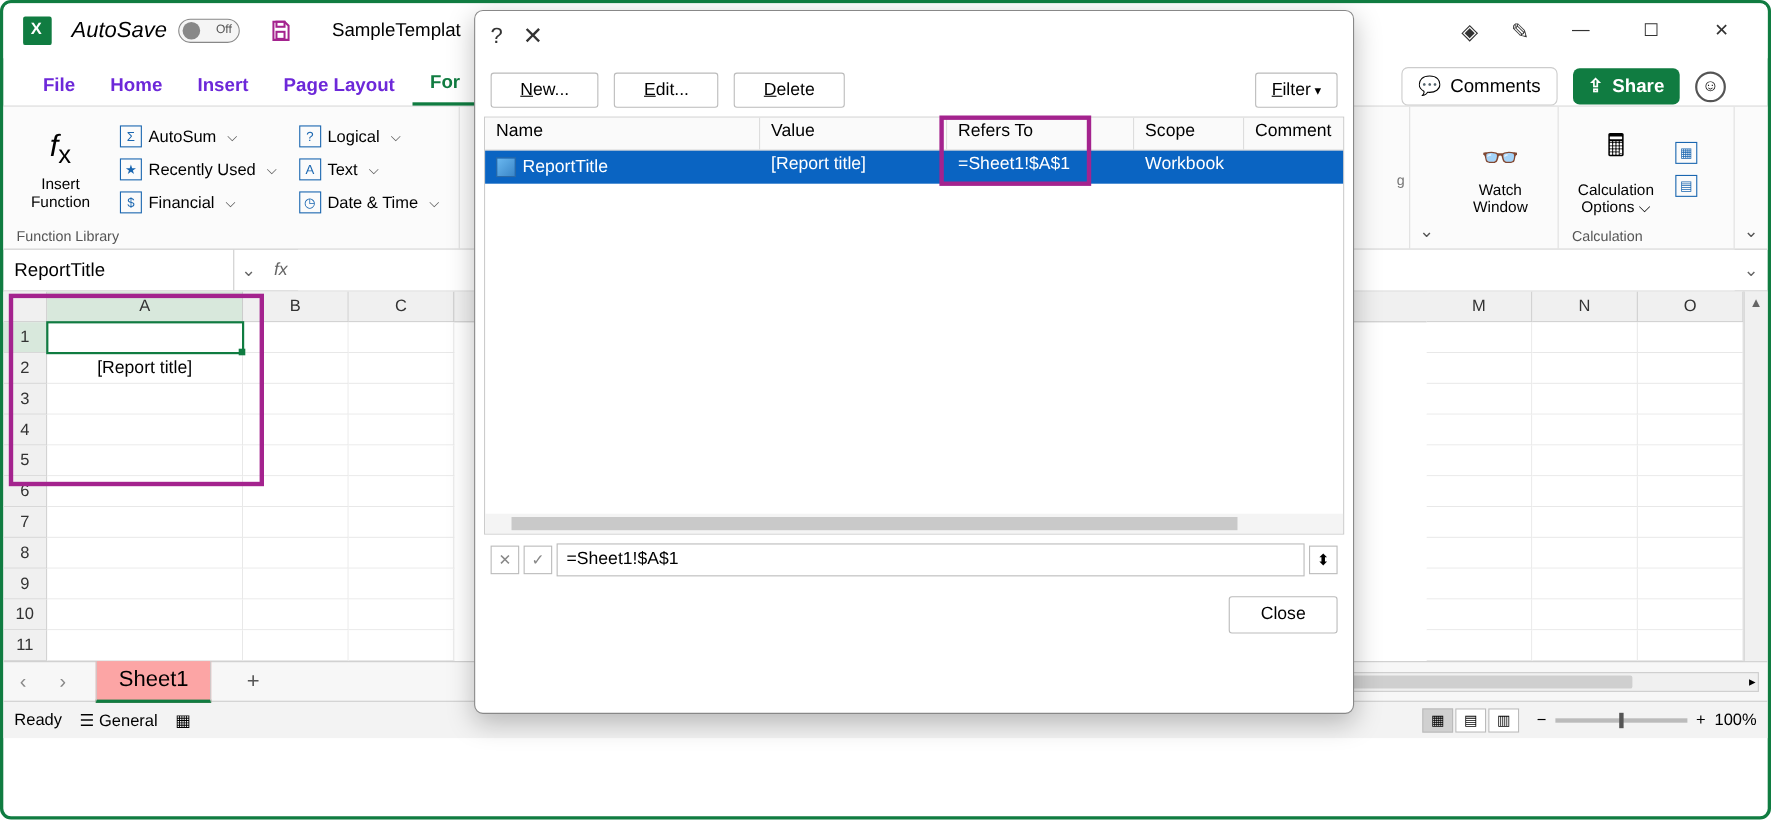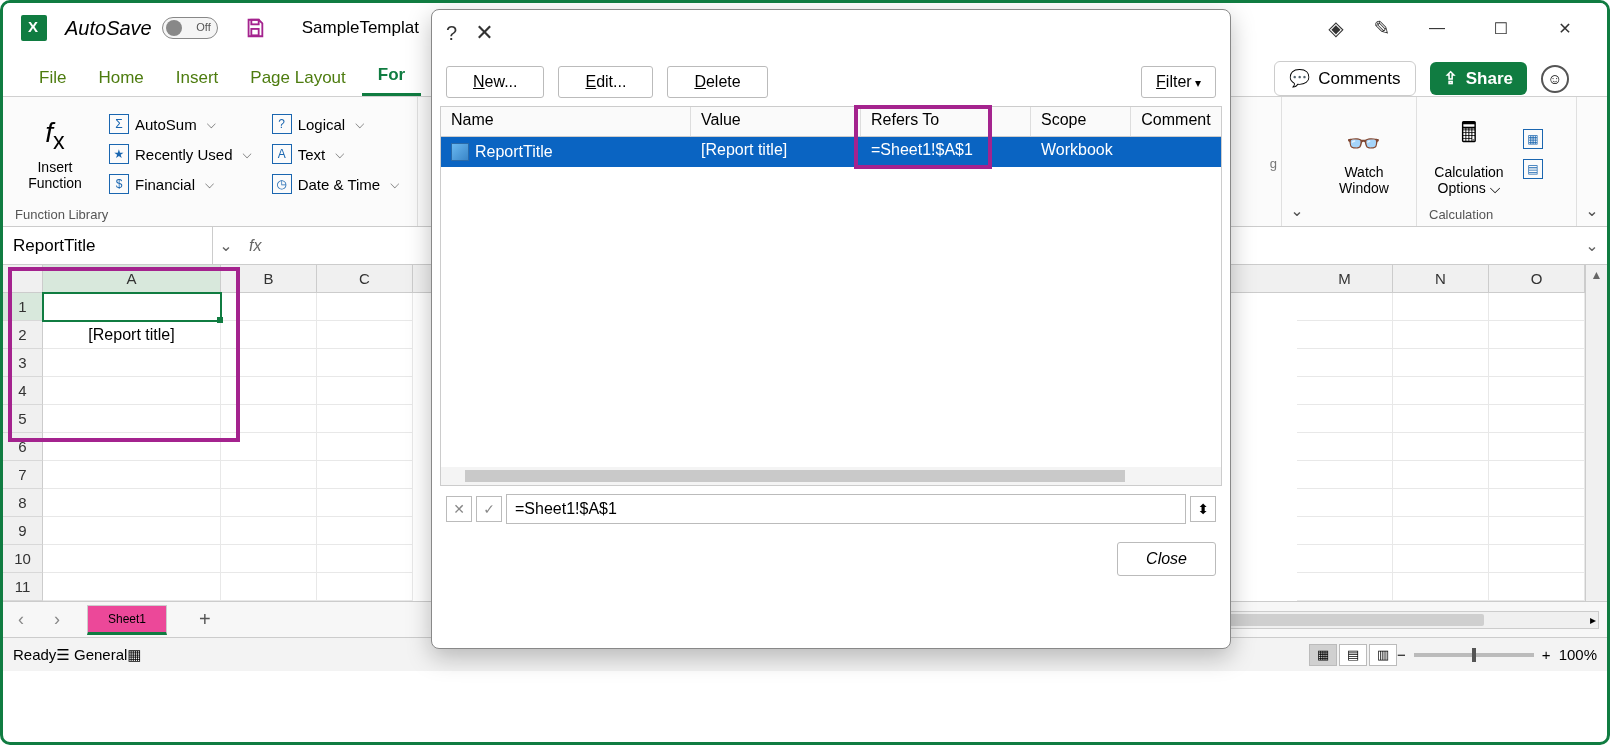--- a/index.html
+++ b/index.html
@@ -14,21 +14,21 @@
 .autosave-toggle .knob{ width:16px; height:16px; border-radius:50%; background:#888; position:absolute; left:3px; top:2px;}
 .autosave-toggle .off{ position:absolute; right:6px; font-size:11px; color:#555; top:3px;}
 .save-icon { width:22px; height:22px; color:#a4238e; margin:0 16px; }
 .doc-title { font-size: 17px; margin-left: 20px; }
 .tb-right { margin-left:auto; display:flex; align-items:center; gap:24px; padding-right:12px;}
 .tb-icon { width:22px; height:22px; display:flex; align-items:center; justify-content:center; font-size:20px; color:#333; }
 .tb-winbtn { width:40px; height:40px; display:flex; align-items:center; justify-content:center; font-size:16px; color:#333;}
 
 
 .ribtabs { display:flex; align-items:flex-end; height:44px; padding:0 20px; border-bottom:1px solid #d0d0d0;}
-.ribtab { font-size:17px; padding:8px 16px; color:#4d7c0f; }
+.ribtab { font-size:17px; padding:8px 16px; color:#6d28d9;font-weight:bold; }
 .ribtab.active { color:#107c41; border-bottom:3px solid #107c41; font-weight:600;}
 .rib-right { margin-left:auto; display:flex; align-items:center; gap:14px; padding-right:18px;}
 .comments-btn { border:1px solid #ccc; border-radius:6px; padding:6px 14px; font-size:17px; display:flex; align-items:center; gap:8px;}
 .share-btn { background:#107c41; color:#fff; border-radius:6px; padding:6px 14px; font-size:17px; display:flex; align-items:center; gap:8px; font-weight:600;}
 .smile { width:28px; height:28px; border:2px solid #555; border-radius:50%; display:flex; align-items:center; justify-content:center; font-size:15px;}
 
 
 .ribbon { display:flex; height:130px; border-bottom:1px solid #ccc; background:#fbfbfb;}
 .rib-group { padding:6px 12px 2px 12px; border-right:1px solid #e0e0e0; display:flex; flex-direction:column;}
 .rib-group-body { flex:1; display:flex; gap:8px; }
@@ -68,30 +68,30 @@
 .cell.selborder { outline:2px solid #107c41; outline-offset:-1px; position:relative;}
 .cell.selborder::after{content:""; position:absolute; right:-3px; bottom:-3px; width:6px; height:6px; background:#107c41;}
 
 
 .purple-box { position:absolute; border:4px solid #a4238e; pointer-events:none;}
 .purple-namebox { left:5px; top:264px; width:232px; height:175px;}
 
 
 .sheetbar { display:flex; align-items:center; height:36px; border-top:1px solid #ccc; background:#f7f7f7;}
 .sheetbar .navbtn{ width:36px; text-align:center; color:#888; font-size:18px;}
-.sheettab { padding:6px 20px; background:#ec4899; border:1px solid #ccc; border-bottom:3px solid #107c41; font-size:12px; margin-left:12px;}
+.sheettab { padding:6px 20px; background:#fca5a5; border:1px solid #ccc; border-bottom:3px solid #107c41; font-size:20px; margin-left:12px;}
 .addsheet { margin-left:32px; font-size:20px; color:#555;}
 .sheetbar .dots{ margin-left:auto; margin-right:8px; color:#888;}
 .hscroll { flex:0 0 560px; height:18px; background:#f0f0f0; border:1px solid #ccc; margin-right:8px; position:relative;}
 .hscroll .thumb{ position:absolute; left:14px; top:2px; height:12px; width:430px; background:#cfcfcf; border-radius:2px;}
 .hscroll .la{position:absolute; left:2px; top:1px; font-size:12px;}
 .hscroll .ra{position:absolute; right:2px; top:1px; font-size:12px;}
 
 
-.statusbar { display:flex; align-items:center; height:34px; background:#f3f3f3; border-top:1px solid #ccc; font-size:15px; padding:0 10px; }
+.statusbar { display:flex; align-items:center; height:34px; background:#f3f3f3; border-top:1px solid #ccc; font-size:15px; padding:0 10px; gap:16px;}
 .statusbar .spacer{flex:1;}
 .viewbtns { display:flex; gap:2px;}
 .viewbtn { width:28px; height:22px; border:1px solid #bbb; display:flex; align-items:center; justify-content:center; font-size:13px; background:#fff;}
 .viewbtn.active{background:#d0d0d0;}
 .zoom { display:flex; align-items:center; gap:8px;}
 .zoom-track{ width:120px; height:4px; background:#bbb; position:relative;}
 .zoom-track .zthumb{ position:absolute; left:58px; top:-5px; width:4px; height:14px; background:#555;}
 
 
 .dialog { position:absolute; left:428px; top:6px; width:800px; height:640px; background:#fff; border:1px solid #888; border-radius:8px; box-shadow:0 8px 24px rgba(0,0,0,.25); display:flex; flex-direction:column; z-index:50;}
@@ -99,40 +99,40 @@
 .dlg-title .ttl{flex:1;}
 .dlg-title .help{ font-size:20px; margin-right:18px; color:#333;}
 .dlg-title .close{ font-size:22px; color:#333;}
 .dlg-toolbar { display:flex; gap:14px; padding:10px 14px 8px 14px; align-items:center;}
 .dlg-btn { border:1px solid #bbb; background:#fff; padding:6px 26px; font-size:16px; border-radius:3px;}
 .dlg-filter { margin-left:auto; border:1px solid #bbb; padding:6px 14px; border-radius:3px; font-size:16px;}
 .dlg-filter::after{content:" ▾"; font-size:12px;}
 .dlg-list { margin:0 8px; border:1px solid #ccc; height:380px; display:flex; flex-direction:column; position:relative;}
 .dlg-cols { display:flex; height:30px; border-bottom:1px solid #ccc; background:#fafafa;}
 .dlg-col { padding:4px 10px; font-size:16px; border-right:1px solid #ddd;}
-.dlg-col.name{width:250px;} .dlg-col.value{width:170px;} .dlg-col.refers{width:170px;} .dlg-col.scope{width:100px;} .dlg-col.comment{flex:1; border-right:none;text-align:center;}
+.dlg-col.name{width:250px;} .dlg-col.value{width:170px;} .dlg-col.refers{width:170px;} .dlg-col.scope{width:100px;} .dlg-col.comment{flex:1; border-right:none;}
 .dlg-row { display:flex; height:30px; background:#0a64c2; color:#fff; font-size:16px;}
 .dlg-cell { padding:4px 10px;}
 .dlg-cell.name{width:250px; display:flex; align-items:center; gap:6px;} 
 .dlg-cell.name .nmico{ width:18px; height:18px; background:linear-gradient(135deg,#6ab8f0,#3a86c8); border:1px solid #2a6aa8;}
 .dlg-cell.value{width:170px;} .dlg-cell.refers{width:170px;} .dlg-cell.scope{width:100px;} .dlg-cell.comment{flex:1;}
 .dlg-hscroll{ height:18px; background:#f4f4f4; display:flex; align-items:center; margin-top:auto;}
 .dlg-hscroll .thumb{ height:12px; background:#c9c9c9; margin-left:24px; width:660px;}
 
 .purple-refers { position:absolute; left:413px; top:-2px; width:138px; height:64px; border:4px solid #a4238e; pointer-events:none;}
 
 .dlg-refersto { padding:8px 14px 4px 14px; font-size:16px;}
 .dlg-refersto .lbl{ display:block; margin-bottom:6px;}
 .refers-row { display:flex; align-items:center; gap:4px;}
 .xv-btn { width:26px; height:26px; border:1px solid #bbb; display:flex; align-items:center; justify-content:center; color:#888; font-size:14px;}
 .refers-input { flex:1; border:1px solid #bbb; height:30px; padding:0 8px; font-size:16px;}
 .collapse-btn{ width:26px; height:26px; border:1px solid #bbb; display:flex; align-items:center; justify-content:center; font-size:14px;}
 
 .dlg-footer { display:flex; justify-content:flex-end; padding:14px;}
-.close-btn { border:1px solid #bbb; padding:7px 28px; font-size:16px; border-radius:3px; background:#fff;font-style:italic;}
+.close-btn { border:1px solid #bbb; padding:7px 28px; font-size:16px; border-radius:3px; background:#fff;}
 
 .underline-key { text-decoration: underline; text-decoration-color: currentColor; }
 </style>
 </head>
 <body>
 
 <div class="titlebar">
   <div class="app-icon"></div>
   <span class="autosave-lbl">AutoSave</span>
   <div class="autosave-toggle">

